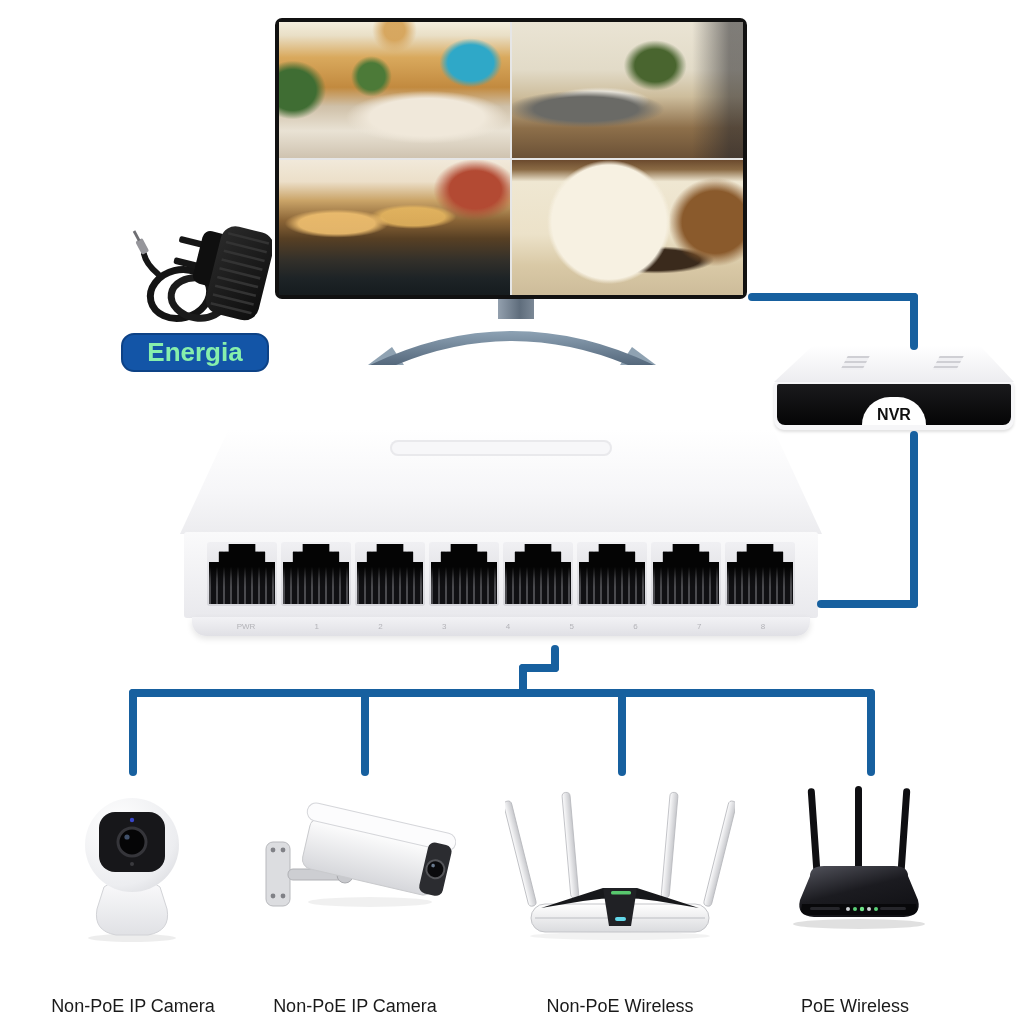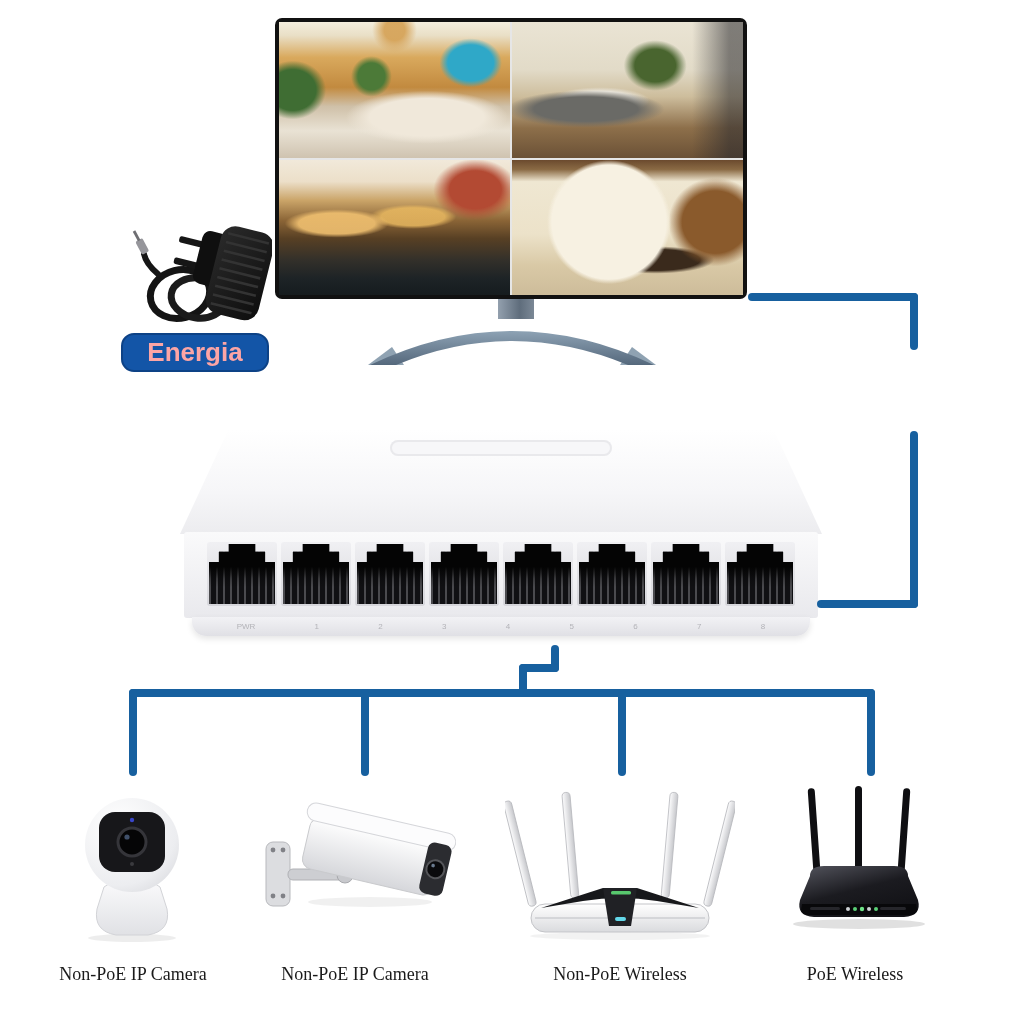--- a/index.html
+++ b/index.html
@@ -8,21 +8,21 @@
 
   
   .logo{position:absolute;left:10px;top:105px;display:flex;align-items:center;}
   .logo-text{font-size:36px;font-weight:800;font-style:italic;color:#7c36a6;
              letter-spacing:4px;margin-left:16px;white-space:nowrap;}
 
   
   .energia{position:absolute;left:121px;top:333px;width:148px;height:39px;border-radius:13px;
            background:#1355a7;border:2px solid #0d4286;box-sizing:border-box;
            display:flex;align-items:center;justify-content:center;
-           color:#fca5a5;font-size:26px;font-weight:bold;}
+           color:#86efac;font-size:26px;font-weight:bold;}
 
   
   .monitor{position:absolute;left:275px;top:18px;width:472px;height:281px;background:#111;
            border-radius:7px;padding:4px;box-sizing:border-box;}
   .screen{width:100%;height:100%;display:grid;grid-template-columns:1fr 1fr;
           grid-template-rows:1fr 1fr;gap:2px;background:#e6e6e6;}
   .cam{width:100%;height:100%;}
   .cam1{background:
     radial-gradient(circle at 50% 6%, rgba(214,164,90,.95) 0 6%, rgba(214,164,90,0) 13%),
     radial-gradient(ellipse 18% 24% at 83% 30%, #2fa8c8 0 55%, rgba(47,168,200,0) 75%),
@@ -90,22 +90,22 @@
   .sw-lip{position:absolute;left:14px;top:197px;width:618px;height:19px;
           border-radius:0 0 14px 14px;background:linear-gradient(180deg,#f2f2f5,#e0e0e5);
           box-shadow:0 3px 6px rgba(0,0,0,.10);display:flex;align-items:center;}
   .port-labels{width:588px;margin:12px auto;display:flex;justify-content:space-around;
                font-size:8px;color:#b3b3b8;}
 
   
   .wire{position:absolute;background:#17609f;border-radius:4px;}
 
   
-  .dev-label{position:absolute;top:964px;width:220px;text-align:center;
-             font-size:18px;color:#1a1a1a;font-family:Liberation Serif, serif;}
+  .dev-label{position:absolute;top:996px;width:220px;text-align:center;
+             font-size:18px;color:#1a1a1a;}
 
   .abs{position:absolute;}
 </style>
 </head>
 <body>
 
 <div class="stage">
 
 
   <svg class="abs" style="left:126px;top:220px;" width="146" height="118" viewBox="0 0 146 118">
@@ -150,20 +150,30 @@
       <linearGradient id="standG" x1="0" y1="0" x2="0" y2="1">
         <stop offset="0" stop-color="#8da2b4"></stop>
           <stop offset="1" stop-color="#55687c"></stop>
       </linearGradient>
     </defs>
     <path d="M2,50 L26,32 L38,50 Z" fill="#8fa2b2"></path>
     <path d="M290,50 L266,32 L254,50 Z" fill="#8fa2b2"></path>
     <path d="M4,50 Q146,-18 288,50 L262,50 Q146,2 30,50 Z" fill="url(#standG)"></path>
   </svg>
 
+  <div class="nvr">
+    <div class="nvr-top"></div>
+    <div class="vent vent1"></div>
+    <div class="vent vent2"></div>
+    <div class="nvr-front">
+      <div class="nvr-face">
+        <div class="nvr-bump">NVR</div>
+      </div>
+    </div>
+  </div>
 
   <div class="switch">
     <div class="sw-top"></div>
     <div class="sw-seam"></div>
     <div class="sw-front"></div>
     <div class="ports">
       <div class="port-cell">
           <div class="port"></div>
         </div>
       <div class="port-cell">

